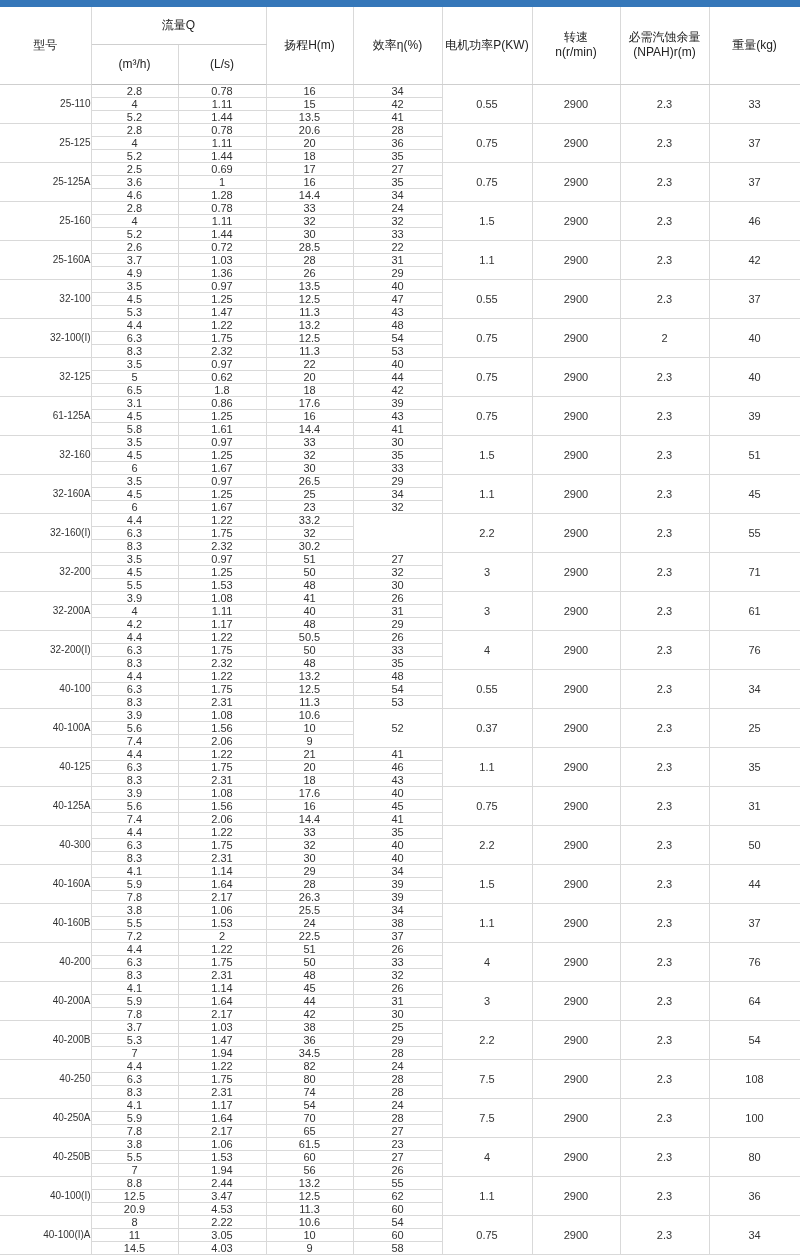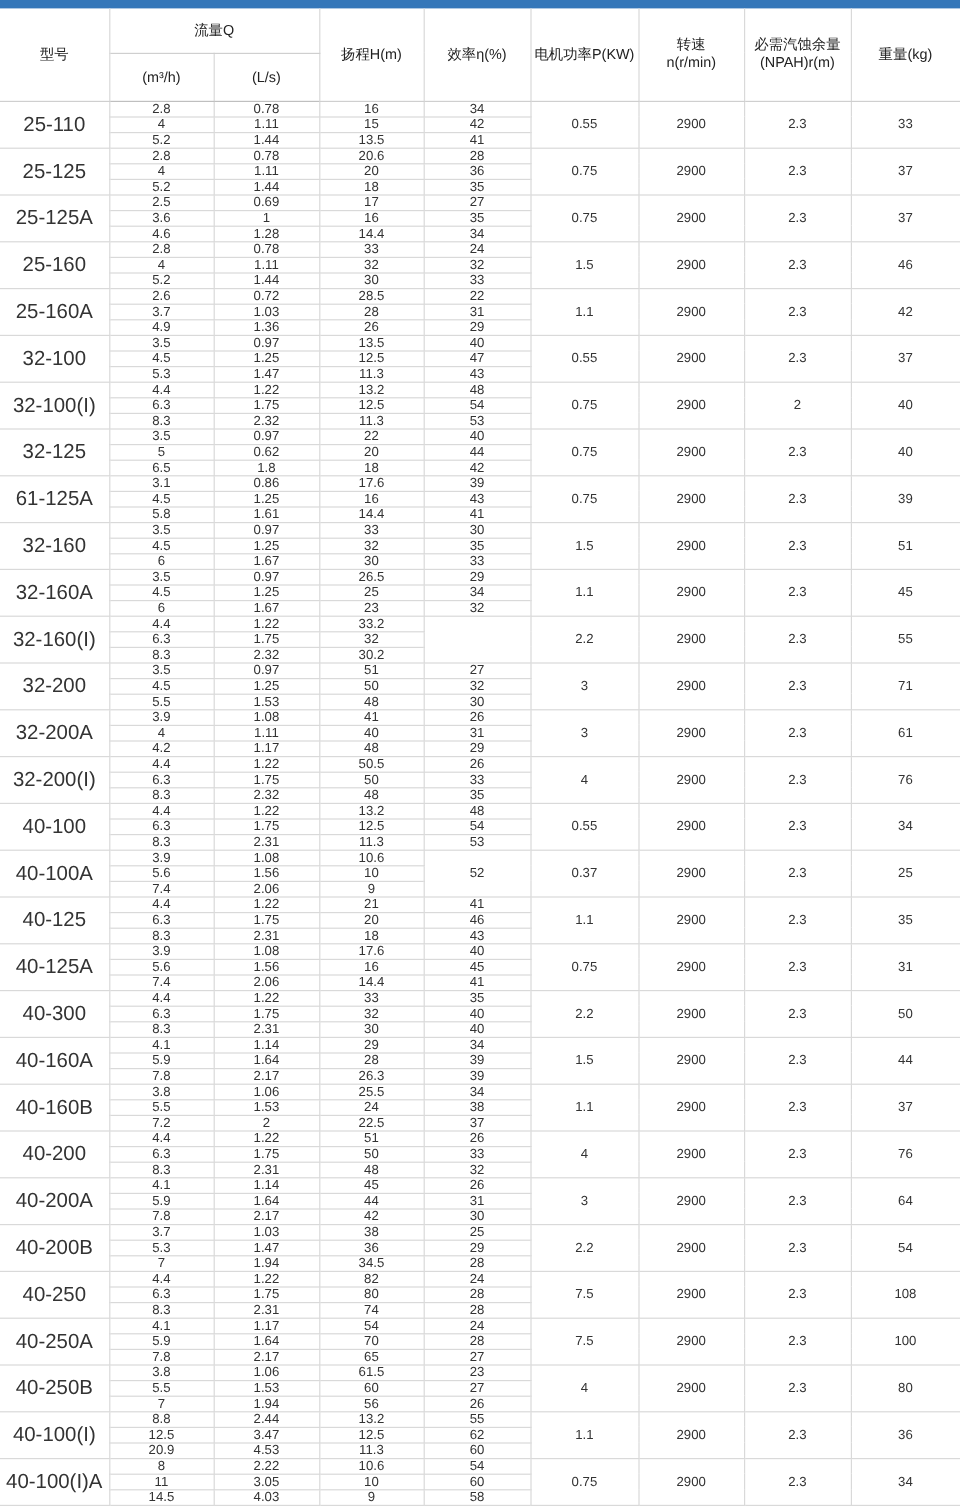--- a/index.html
+++ b/index.html
@@ -35,21 +35,21 @@
   .pump-table thead tr.h1 > th { border-bottom-color: #cfcfcf; }
   .pump-table thead th.hdr-bottom { border-bottom: 1px solid #bfbfbf; }
   .pump-table tbody td {
     height: 12px;
     line-height: 12px;
     font-size: 11px;
     color: #333;
     white-space: nowrap;
   }
   .pump-table tbody tr.group-top > td { border-top: 1px solid #bdbdbd; }
-  .pump-table tbody td.model-cell { font-size: 17px; color: #333; }
+  .pump-table tbody td.model-cell { font-size: 10px; color: #333; text-align: right; }
 </style>
 </head>
 <body>
 
 <div class="top-bar" style="background: rgb(53, 119, 185);"></div>
 
 <table class="pump-table">
   <colgroup>
     <col style="width:91px">
       <col style="width:87px">

